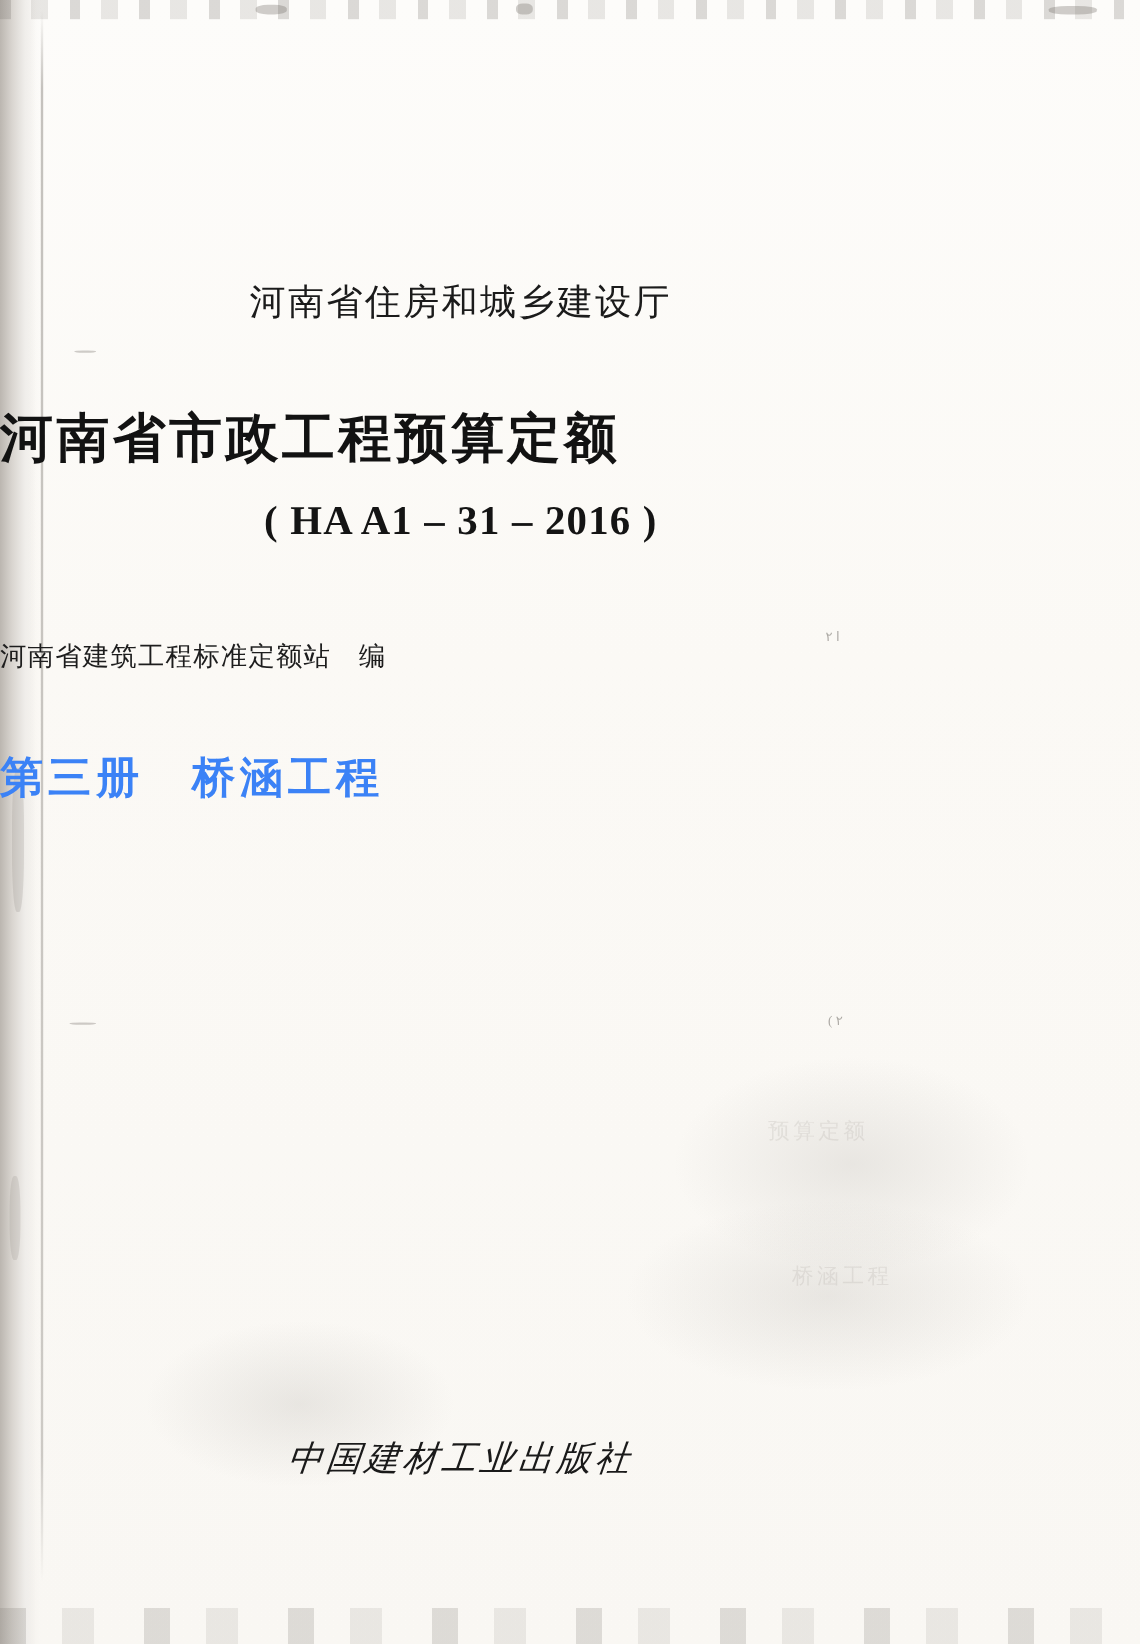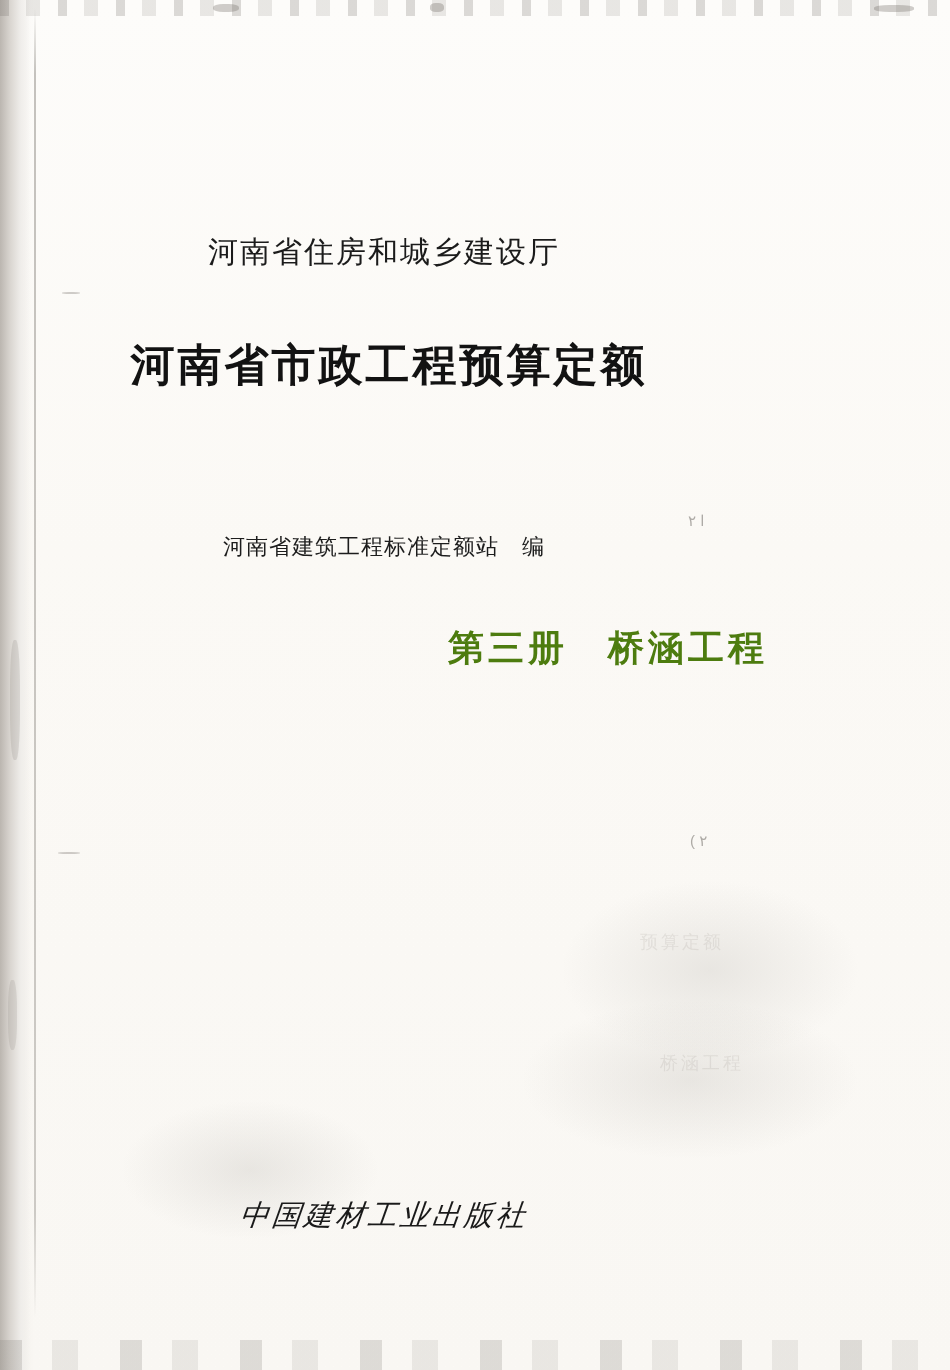--- a/index.html
+++ b/index.html
@@ -70,23 +70,24 @@
     border-radius: 40%;
   }
   .smudge {
     position: absolute;
     border-radius: 50%;
     background: radial-gradient(ellipse at center, rgba(170,166,160,0.22) 0%, rgba(170,166,160,0) 70%);
   }
   .margin-mark {
     position: absolute;
     color: rgba(110,106,100,0.55);
-    font-size: 15px;
-    font-family: Liberation Sans, sans-serif;
+    font-size: 11px;
+    font-family: Liberation Serif, serif;
     letter-spacing: 1px;
+    margin-top: 12px;
   }
 
   
   .content {
     position: absolute;
     left: 0; top: 0;
     width: 768px; height: 1370px;
   }
   .issuer {
     position: absolute;
@@ -95,58 +96,56 @@
     text-align: center;
     font-size: 30px;
     letter-spacing: 2px;
     color: #1b1b1b;
     font-family: "DejaVu Serif", serif;
   }
   .main-title {
     position: absolute;
     top: 336px;
     left: 0; right: 0;
-    text-align: center;
     font-size: 44px;
     font-weight: bold;
     letter-spacing: 3px;
     color: #121212;
     font-family: "DejaVu Serif", serif;
-    margin-left: 10px;
   }
   .code {
     position: absolute;
     top: 416px;
     left: 0; right: 0;
     text-align: center;
     font-size: 34px;
     font-weight: bold;
     letter-spacing: 1px;
     color: #141414;
     font-family: "Liberation Serif", serif;
   }
   .compiler {
     position: absolute;
     top: 532px;
     left: 0; right: 0;
-    text-align: center;
+    text-align: left;
     font-size: 22px;
     letter-spacing: 1px;
     color: #1d1d1d;
     font-family: "DejaVu Serif", serif;
   }
   .volume {
     position: absolute;
     top: 624px;
     left: 0; right: 0;
-    text-align: right;
+    text-align: left;
     font-size: 36px;
     font-weight: bold;
     letter-spacing: 4px;
-    color: #4d7c0f;
+    color: #3b82f6;
     font-family: "DejaVu Serif", serif;
   }
   .publisher {
     position: absolute;
     top: 1196px;
     left: 0; right: 0;
     text-align: center;
     font-size: 29px;
     color: #1a1a1a;
     font-family: "DejaVu Serif", serif;
@@ -189,18 +188,19 @@
 
   <div class="ghost" style="left:640px; top:930px;">预算定额</div>
   <div class="ghost" style="left:660px; top:1040px;margin-top:11px;">桥涵工程</div>
 
   <div class="margin-mark" style="left:688px; top:512px;">ا ٢</div>
   <div class="margin-mark" style="left:690px; top:832px;">( ٢</div>
 
   <div class="content">
     <div class="issuer">河南省住房和城乡建设厅</div>
     <div class="main-title">河南省市政工程预算定额</div>
+    <div class="code">( HA  A1 – 31 – 2016 )</div>
     <div class="compiler">河南省建筑工程标准定额站　编</div>
     <div class="volume">第三册　桥涵工程</div>
     <div class="publisher">中国建材工业出版社</div>
   </div>
 
 </div>
 
 </body></html>

